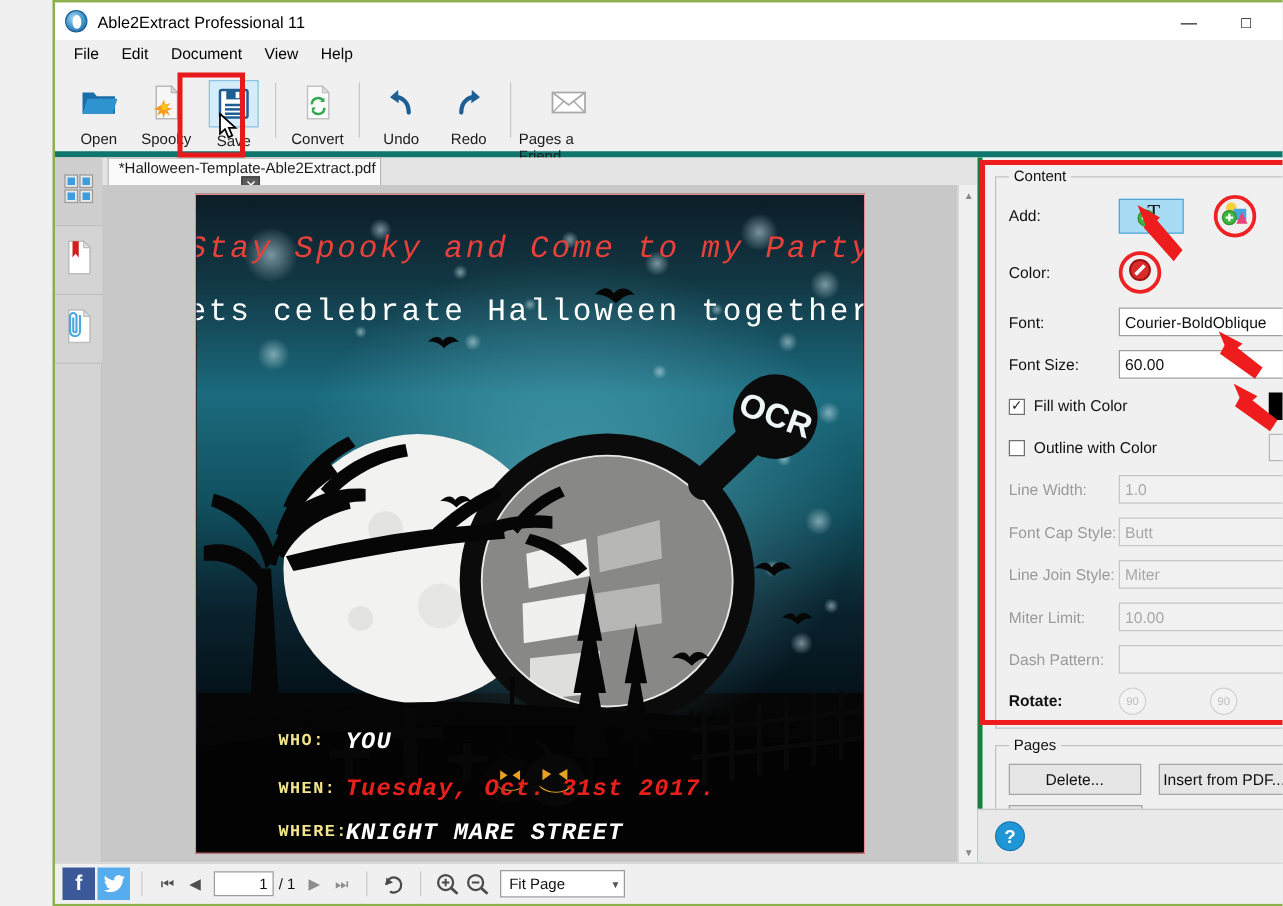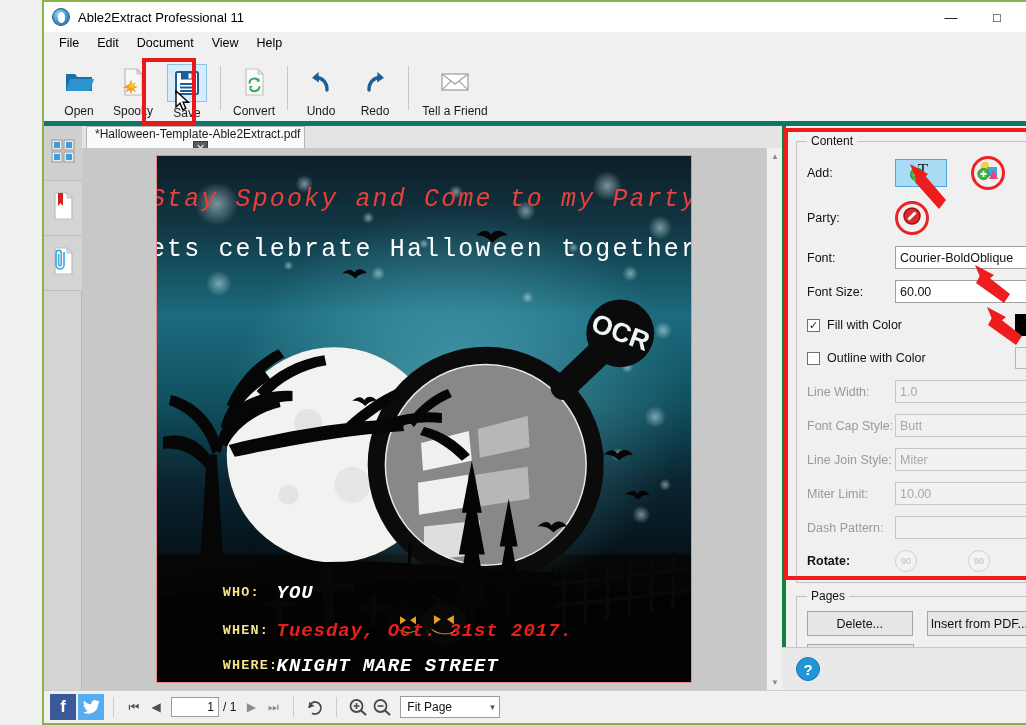--- a/index.html
+++ b/index.html
@@ -412,21 +412,21 @@
     <div class="tb-btn wide">
       <div class="tb-ico-wrap">
           <div class="tb-ico">
         <svg width="30" height="22" viewBox="0 0 30 22">
           <rect x="2" y="3" width="26" height="16" fill="#fff" stroke="#a9a9a9" stroke-width="1.4"></rect>
           <path d="M2 3 L15 13 L28 3" stroke="#a9a9a9" stroke-width="1.4" fill="none"></path>
           <path d="M2 19 L11 10 M28 19 L19 10" stroke="#a9a9a9" stroke-width="1.2" fill="none"></path>
         </svg>
       </div>
         </div>
-      <div class="tb-lbl">Tell a Friend</div>
+      <div class="tb-lbl">Pages a Friend</div>
     </div>
   </div>
 
   <div class="save-highlight"></div>
 
   <svg class="cursor-arrow" width="18" height="24" viewBox="0 0 18 24">
     <path d="M1 1 L1 17 L5 13.3 L7.8 19.8 L10.8 18.5 L8.1 12.2 L13.4 12.2 Z" fill="#fff" stroke="#000" stroke-width="1.4"></path>
   </svg>
 
   <div class="leftrail">
@@ -691,21 +691,21 @@
                   <path d="M4 15 L9 8 L13 15 Z" fill="#3fa8e0"></path>
                   <circle cx="6.5" cy="13.5" r="5.6" fill="#3fb53f" stroke="#2d8f2d"></circle>
                   <path d="M6.5 10.5 v6 M3.5 13.5 h6" stroke="#fff" stroke-width="1.8"></path>
                 </svg>
               </span>
             </div>
           </div>
         </div>
 
         <div class="row">
-          <div class="row-lbl">Party:</div>
+          <div class="row-lbl">Color:</div>
           <div style="display:flex;flex:1;align-items:center;">
             <div class="circ-ico">
               <span>
                 <svg width="20" height="20" viewBox="0 0 20 20">
                   <circle cx="10" cy="10" r="8" fill="#d92b2b" stroke="#9e1111" stroke-width="1.5"></circle>
                   <rect x="5" y="8.6" width="10" height="2.8" fill="#fff" transform="rotate(-45 10 10)"></rect>
                 </svg>
               </span>
             </div>
           </div>

